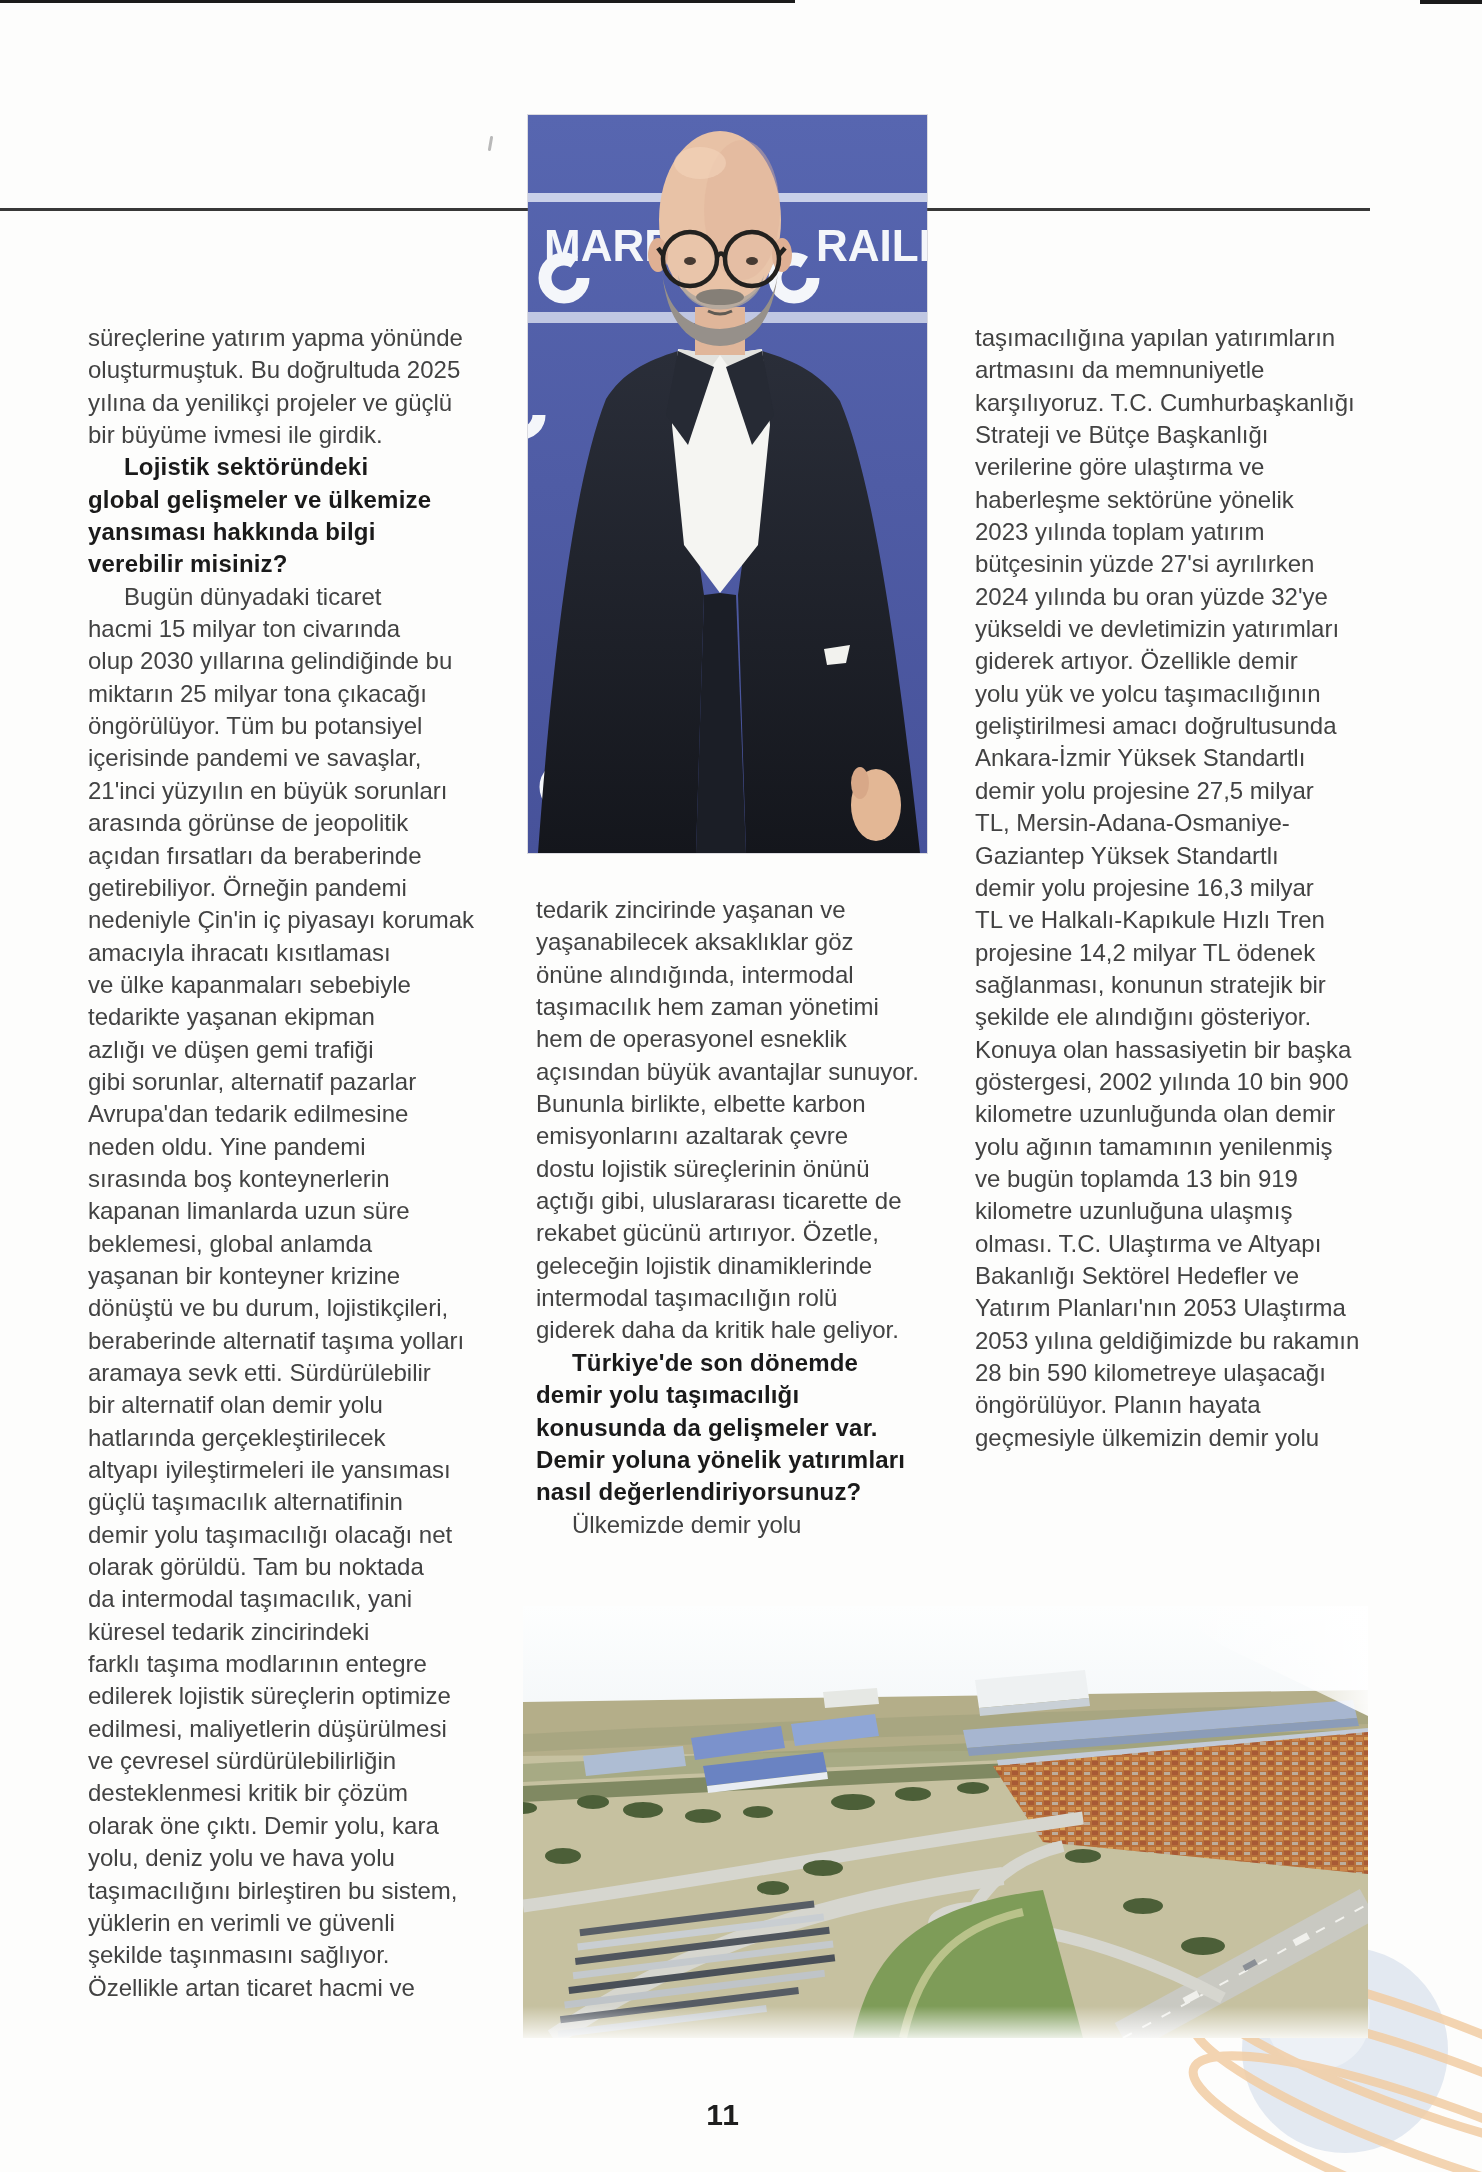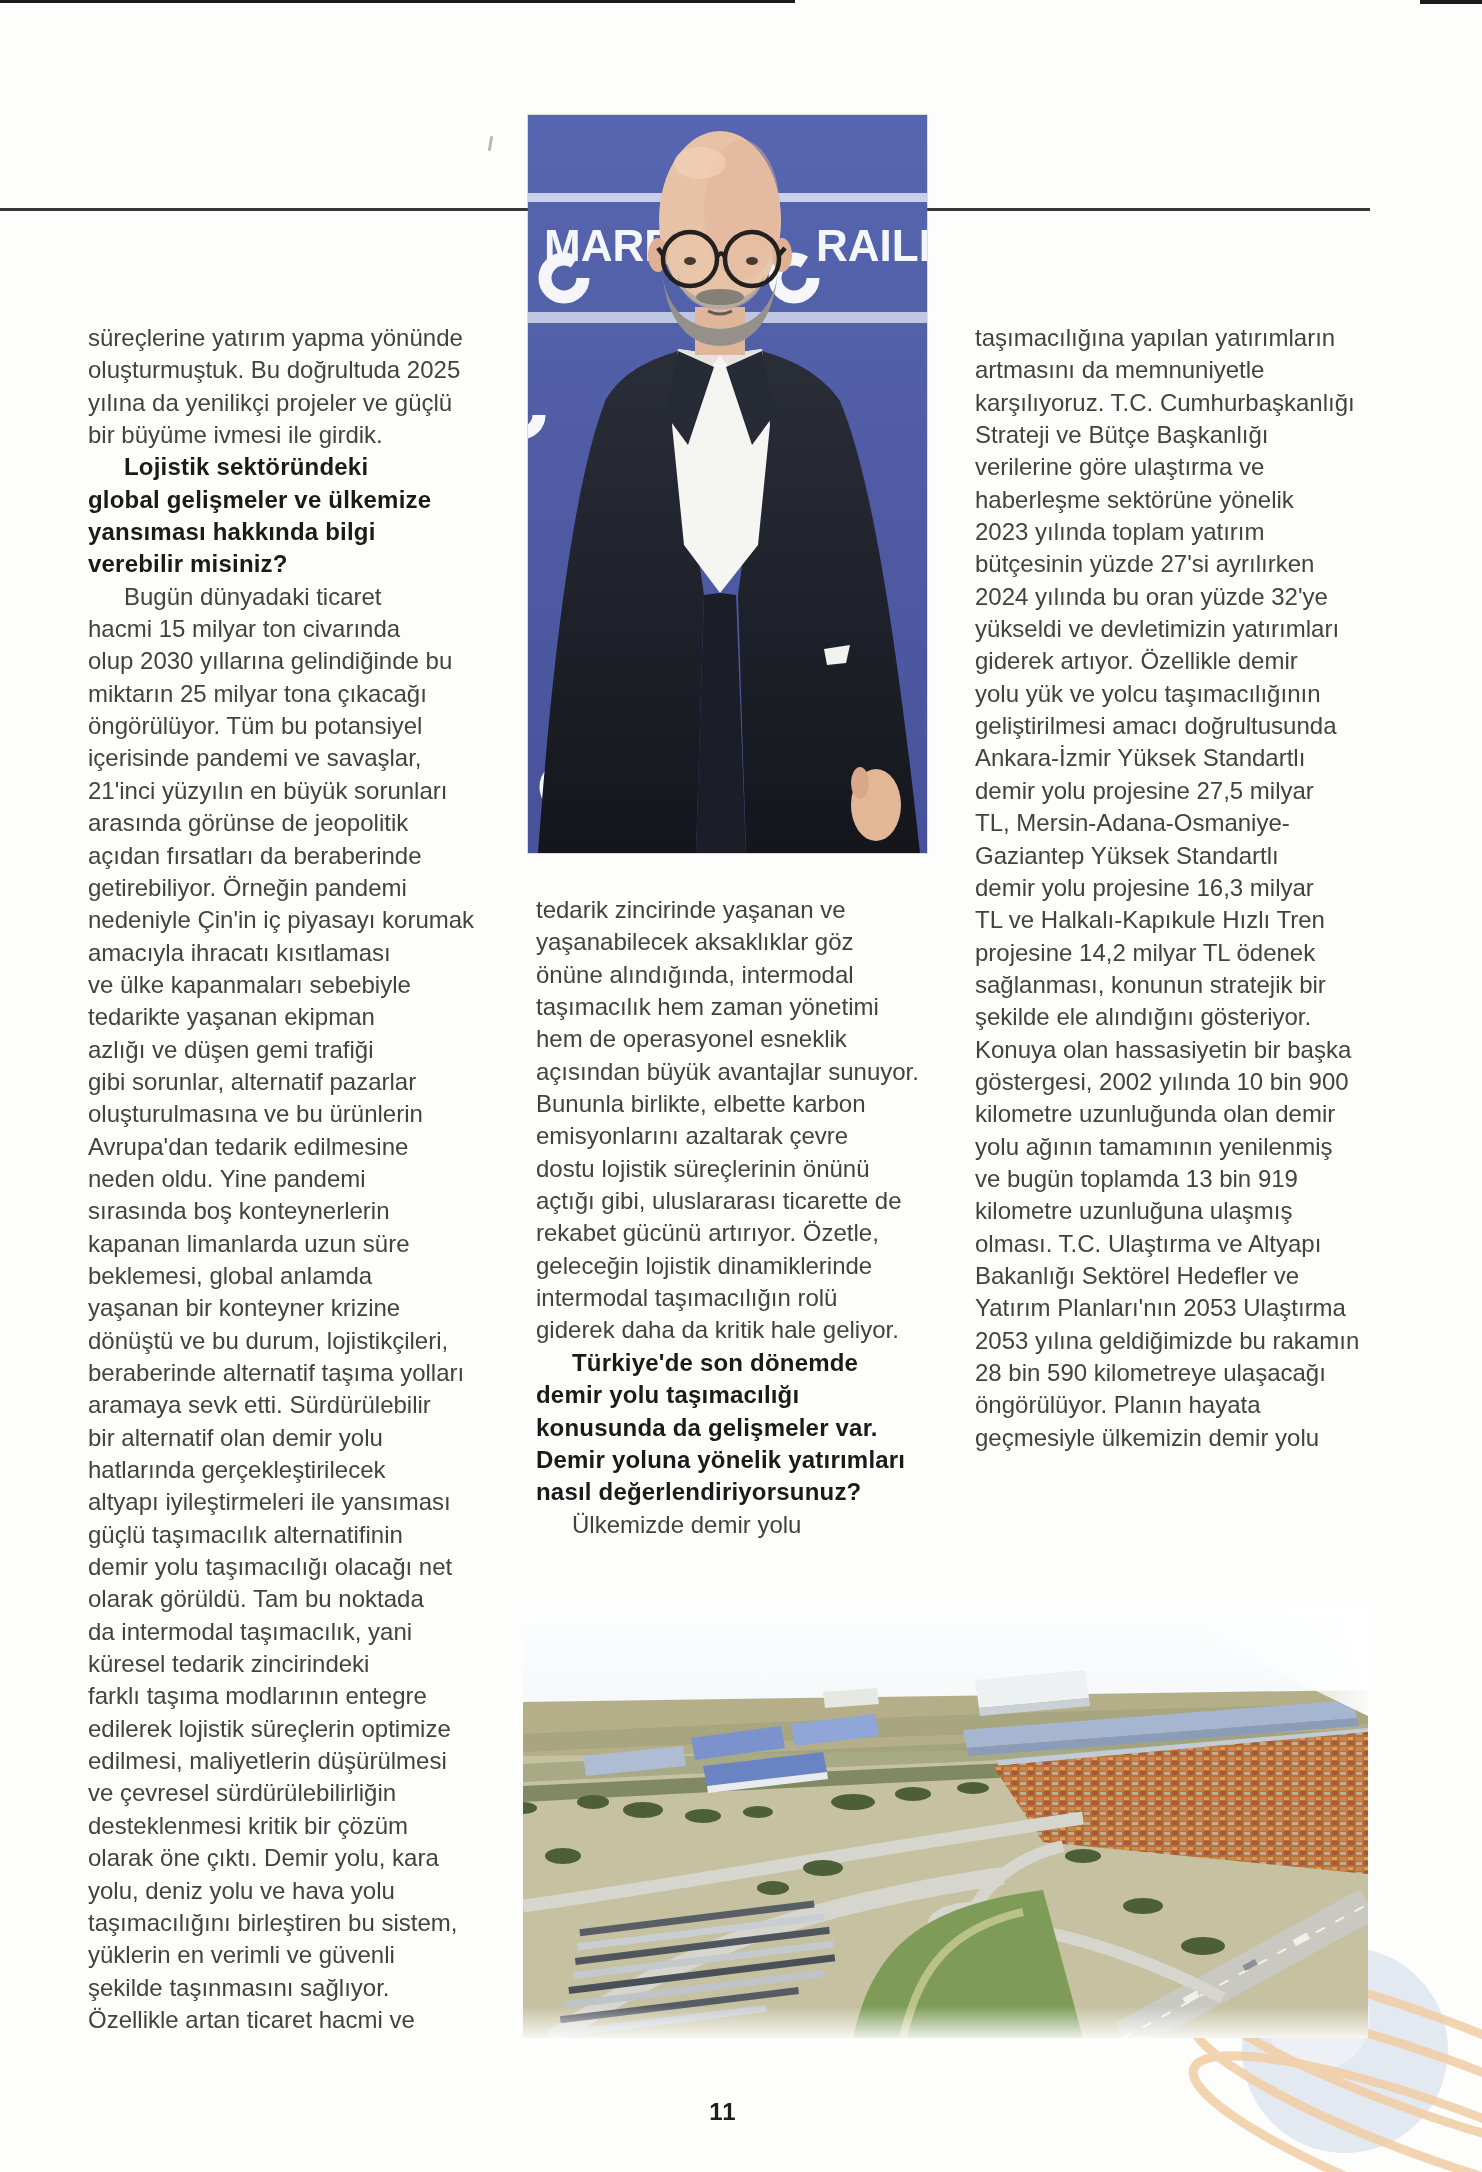--- a/index.html
+++ b/index.html
@@ -26,21 +26,21 @@
   
   #portrait{position:absolute;left:528px;top:115px;width:399px;height:738px;overflow:hidden;box-shadow:0 0 0 1px rgba(120,120,140,.25);}
   
   #aerial{position:absolute;left:523px;top:1606px;width:845px;height:432px;overflow:hidden;}
   
   #watermark{position:absolute;left:1140px;top:1890px;width:342px;height:282px;overflow:hidden;}
   #portrait,#aerial{z-index:3;}
   #watermark{z-index:1;}
   #page-number{
     position:absolute;left:678px;top:2098px;width:90px;text-align:center;
-    font-size:24px;font-weight:bold;color:#1e1e1e;letter-spacing:1px;z-index:4;
+    font-size:30px;font-weight:bold;color:#1e1e1e;letter-spacing:1px;z-index:4;
   }
 </style>
 </head>
 <body>
 
 <div id="page">
 
   <div id="top-edge-left" class="edge-line"></div>
   <div id="top-edge-right" class="edge-line"></div>
   <div id="stray-mark"></div>
@@ -144,21 +144,20 @@
       <div class="line">21'inci yüzyılın en büyük sorunları</div>
       <div class="line">arasında görünse de jeopolitik</div>
       <div class="line">açıdan fırsatları da beraberinde</div>
       <div class="line">getirebiliyor. Örneğin pandemi</div>
       <div class="line">nedeniyle Çin'in iç piyasayı korumak</div>
       <div class="line">amacıyla ihracatı kısıtlaması</div>
       <div class="line">ve ülke kapanmaları sebebiyle</div>
       <div class="line">tedarikte yaşanan ekipman</div>
       <div class="line">azlığı ve düşen gemi trafiği</div>
       <div class="line">gibi sorunlar, alternatif pazarlar</div>
-      <div class="line">oluşturulmasına ve bu ürünlerin</div>
       <div class="line">Avrupa'dan tedarik edilmesine</div>
       <div class="line">neden oldu. Yine pandemi</div>
       <div class="line">sırasında boş konteynerlerin</div>
       <div class="line">kapanan limanlarda uzun süre</div>
       <div class="line">beklemesi, global anlamda</div>
       <div class="line">yaşanan bir konteyner krizine</div>
       <div class="line">dönüştü ve bu durum, lojistikçileri,</div>
       <div class="line">beraberinde alternatif taşıma yolları</div>
       <div class="line">aramaya sevk etti. Sürdürülebilir</div>
       <div class="line">bir alternatif olan demir yolu</div>

